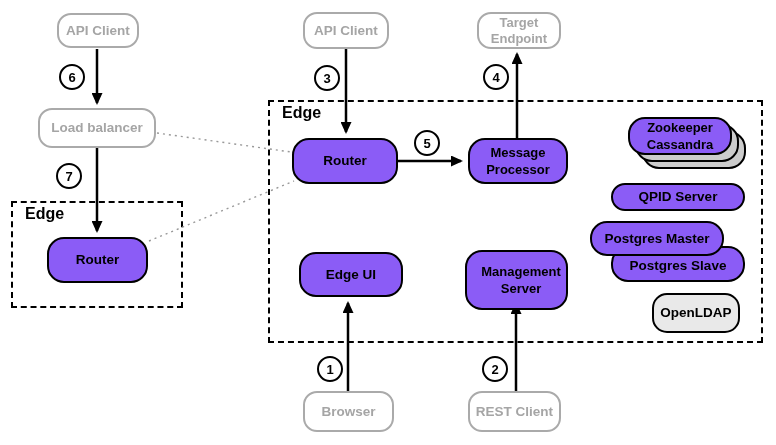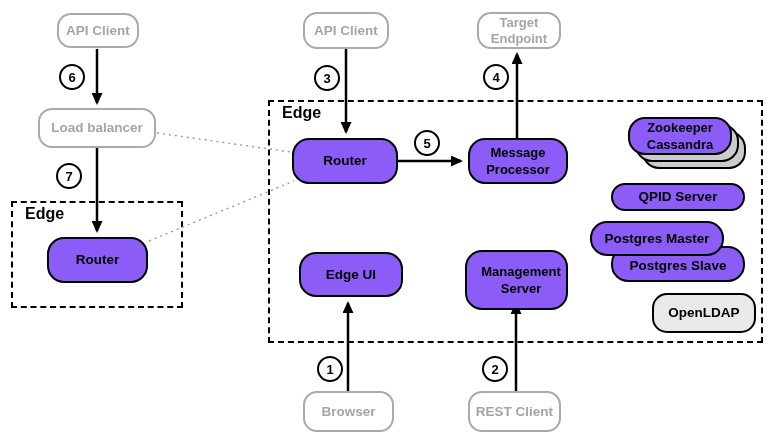--- a/index.html
+++ b/index.html
@@ -116,21 +116,21 @@
     <span>QPID Server</span>
   </div>
 
   <div class="node comp" style="left:611px; top:246px; width:134px; height:36px; padding-top:7px; justify-content:flex-end; padding-bottom:5px;">
     <span>Postgres Slave</span>
   </div>
   <div class="node comp" style="left:590px; top:221px; width:134px; height:35px;">
     <span>Postgres Master</span>
   </div>
 
-  <div class="node light" style="left:652px; top:293px; width:104px; height:40px;">
+  <div class="node light" style="left:652px; top:293px; width:88px; height:40px;">
     <span>OpenLDAP</span>
   </div>
 
   <div class="badge" style="left:317px; top:356px;">
     <span>1</span>
   </div>
   <div class="badge" style="left:482px; top:356px;">
     <span>2</span>
   </div>
   <div class="badge" style="left:314px; top:65px;">

